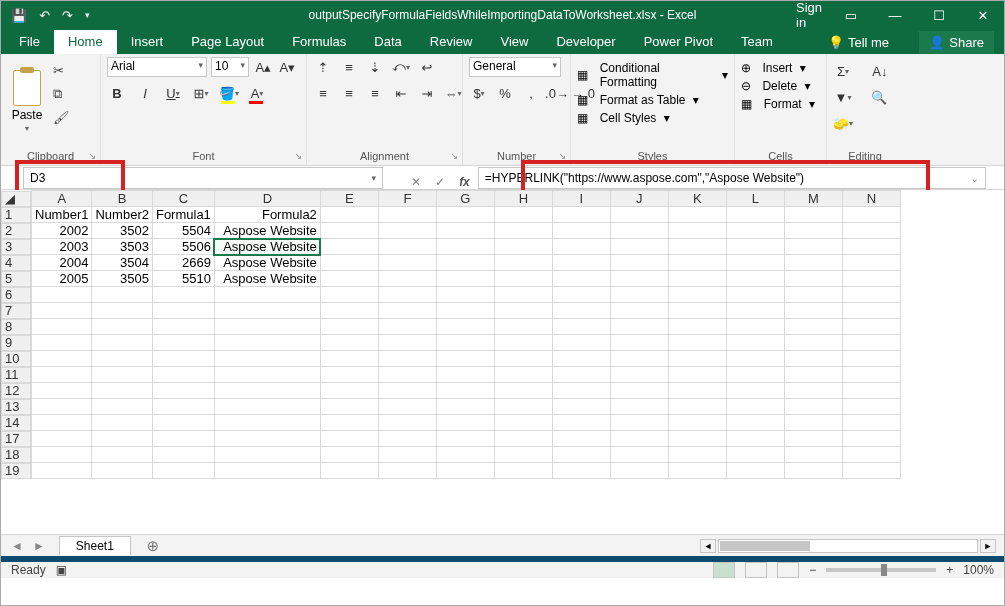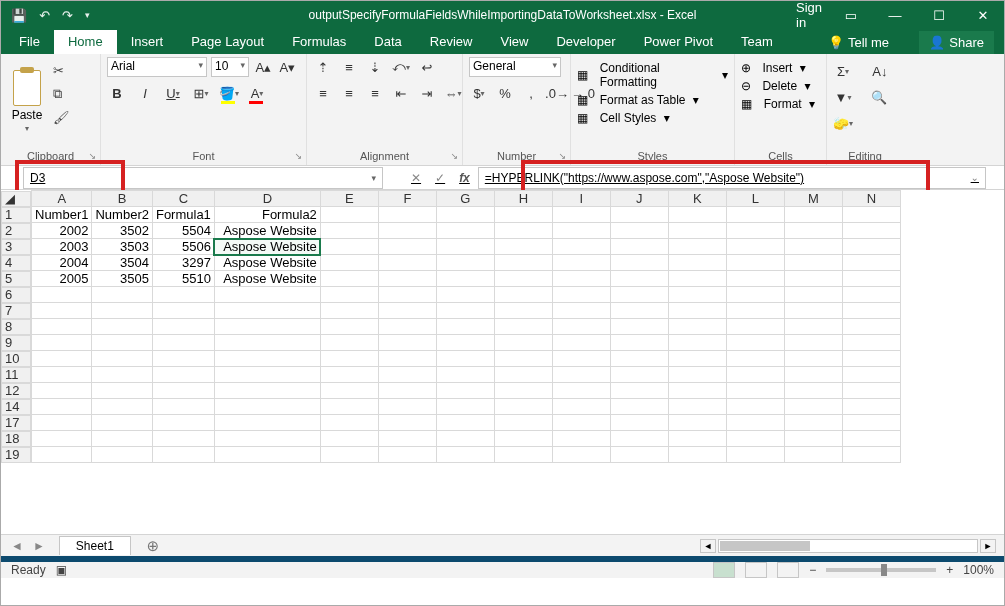--- a/index.html
+++ b/index.html
@@ -34,21 +34,21 @@
   .pastebtn .clip::before { content:""; position:absolute; top:-4px; left:6px; width:14px; height:6px; background:#c4a24a; border-radius:2px; }
   .minibtns { display: flex; flex-direction: column; gap: 8px; padding-top: 6px; font-size: 13px; color:#444; }
   .row { display: flex; align-items: center; gap: 4px; }
   .select { border: 1px solid #c6c6c6; background: #fff; height: 20px; font-size: 12px; padding: 1px 14px 1px 3px; position: relative; }
   .select::after { content:"▾"; position:absolute; right:3px; top:2px; font-size:9px; color:#666; }
   .btnicon { width: 20px; height: 20px; display:flex; align-items:center; justify-content:center; font-size:13px; color:#333; }
   .btnicon.drop::after { content:" ▾"; font-size:8px; color:#666; }
   .stack { display:flex; flex-direction:column; gap:4px; }
 
   
-  .formarea { height: 24px; display:flex; align-items:center; border-bottom:1px solid #d4d4d4; background:#fff; font-size:12px; position: relative; text-decoration: underline; }
+  .formarea { height: 24px; display:flex; align-items:flex-end; border-bottom:1px solid #d4d4d4; background:#fff; font-size:12px; position: relative; }
   .namebox { width: 360px; height: 22px; border: 1px solid #c6c6c6; margin-left: 22px; padding: 2px 6px; display:flex; align-items:center; position:relative; }
   .namebox::after { content:"▾"; position:absolute; right:6px; font-size:9px; color:#666; }
   .fbgap { width: 20px; }
   .fbicons { display:flex; align-items:center; gap:14px; color:#888; padding: 0 8px; }
   .fbar { flex:1; height:22px; border:1px solid #c6c6c6; margin-right:18px; padding:2px 6px; display:flex; align-items:center; }
   .fbar .expand { margin-left:auto; font-size:10px; color:#888; }
   .redbox { position:absolute; border:4px solid #d62121; pointer-events:none; }
   .rb1 { left: 14px; top: 159px; width: 110px; height: 56px; }
   .rb2 { left: 520px; top: 159px; width: 409px; height: 56px; }
 
@@ -346,21 +346,21 @@
           <td></td>
           <td></td>
           <td></td>
           <td></td>
           <td></td>
         </tr>
   <tr>
           <th class="row">4</th>
     <td>2004</td>
     <td>3504</td>
-    <td>3297</td>
+    <td>2669</td>
     <td class="l link">Aspose Website</td>
     <td></td>
           <td></td>
           <td></td>
           <td></td>
           <td></td>
           <td></td>
           <td></td>
           <td></td>
           <td></td>
@@ -480,20 +480,37 @@
           <td></td>
           <td></td>
           <td></td>
           <td></td>
           <td></td>
           <td></td>
           <td></td>
         </tr>
   <tr>
           <th class="row">12</th>
+          <td></td>
+          <td></td>
+          <td></td>
+          <td></td>
+          <td></td>
+          <td></td>
+          <td></td>
+          <td></td>
+          <td></td>
+          <td></td>
+          <td></td>
+          <td></td>
+          <td></td>
+          <td></td>
+        </tr>
+  <tr>
+          <th class="row">13</th>
           <td></td>
           <td></td>
           <td></td>
           <td></td>
           <td></td>
           <td></td>
           <td></td>
           <td></td>
           <td></td>
           <td></td>

